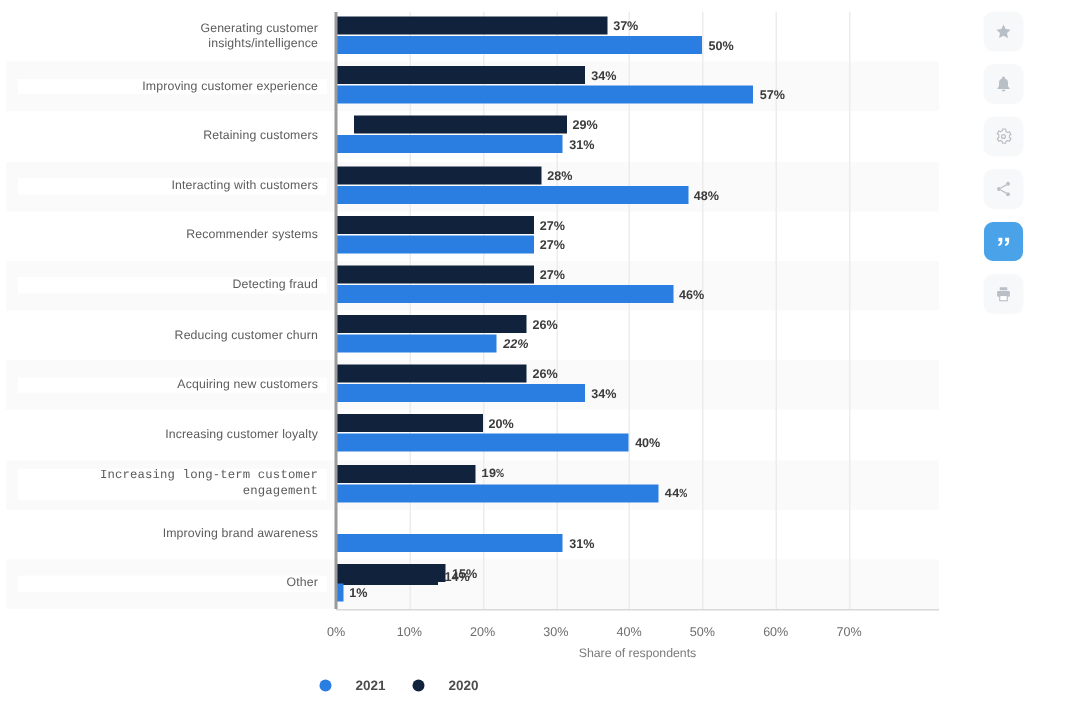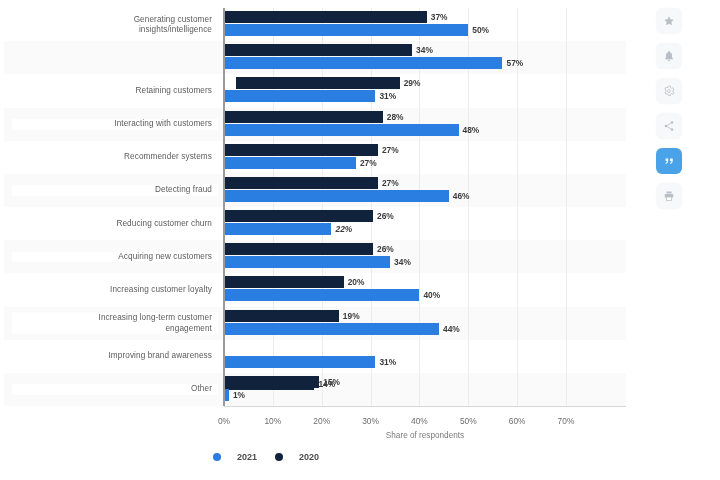--- a/index.html
+++ b/index.html
@@ -76,21 +76,21 @@
     position: absolute;
     left: 220px;
     right: 0;
     top: 0; bottom: 0;
   }
   .bar {
     position: absolute;
     height: 12px;
     z-index: 3;
   }
-  .bar.dark  { background: #11223d; padding-left: 22px; }
+  .bar.dark  { background: #11223d; }
   .bar.blue  { background: #2a7de1; }
   .bar .val {
     position: absolute;
     left: 100%;
     top: 50%;
     transform: translateY(-50%);
     margin-left: 4px;
     font-size: 8.4px;
     font-weight: bold;
     color: #3b3b3b;
@@ -230,20 +230,23 @@
             <div class="bars">
               <div class="bar dark" style="width: 180.771px; top: 3.08333px;">
                 <span class="val">37%</span>
               </div>
               <div class="bar blue" style="width: 244.286px; top: 16.0833px;">
                 <span class="val">50%</span>
               </div>
             </div>
           </div>
           <div class="row band" style="top: 33.1667px; height: 33.1667px;">
+            <div class="row-label">
+              <div>Improving customer experience</div>
+            </div>
             <div class="bars">
               <div class="bar dark" style="width: 166.114px; top: 3.08333px;">
                 <span class="val">34%</span>
               </div>
               <div class="bar blue" style="width: 278.486px; top: 16.0833px;">
                 <span class="val">57%</span>
               </div>
             </div>
           </div>
           <div class="row" style="top: 66.3333px; height: 33.1667px;">
@@ -330,21 +333,21 @@
             </div>
             <div class="bars">
               <div class="bar dark" style="width: 97.7143px; top: 3.08333px;">
                 <span class="val">20%</span>
               </div>
               <div class="bar blue" style="width: 195.429px; top: 16.0833px;">
                 <span class="val">40%</span>
               </div>
             </div>
           </div>
-          <div class="row band" style="top: 298.5px; height: 33.1667px;">
+          <div class="row band" style="top: 298.5px; height: 33.1667px; font-family: Liberation Mono, monospace;">
             <div class="row-label">
               <div>Increasing long-term customer</div>
               <div>engagement</div>
             </div>
             <div class="bars">
               <div class="bar dark" style="width: 92.8286px; top: 3.08333px;">
                 <span class="val">19%</span>
               </div>
               <div class="bar blue" style="width: 214.971px; top: 16.0833px;">
                 <span class="val">44%</span>

